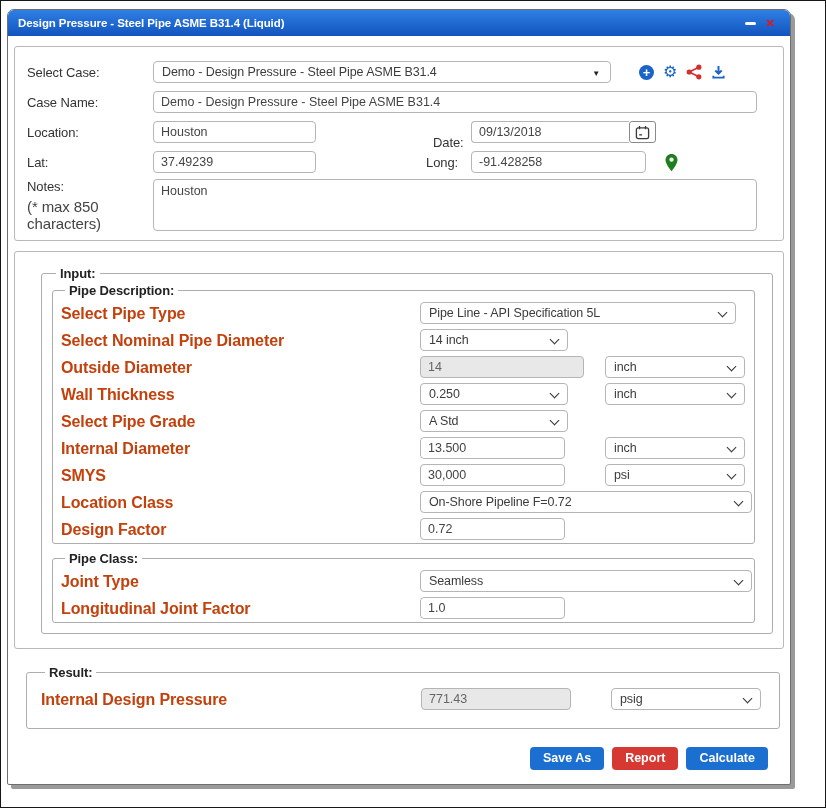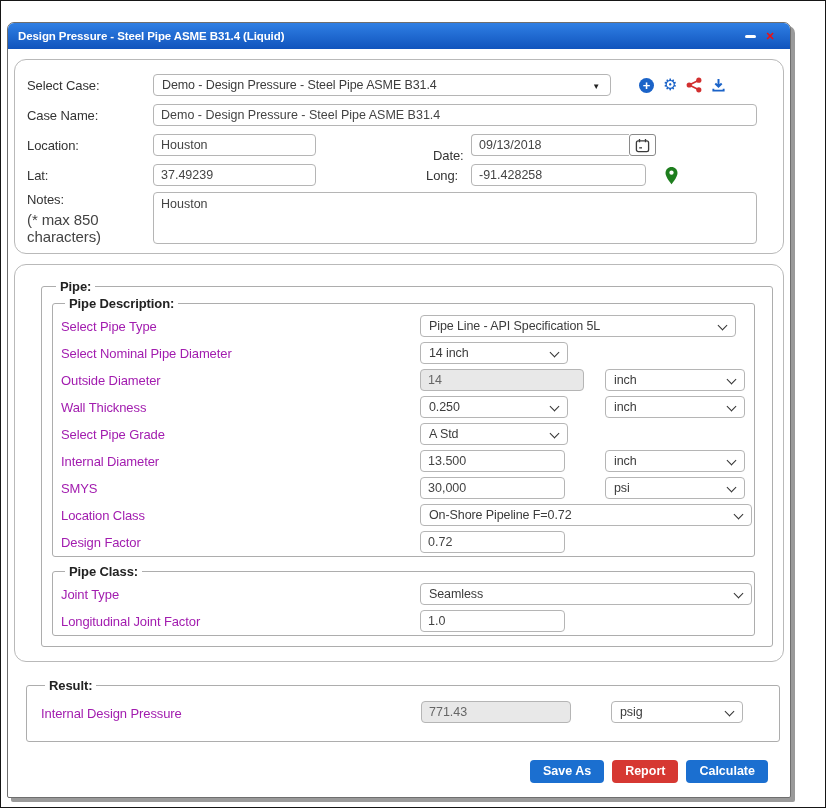--- a/index.html
+++ b/index.html
@@ -2,35 +2,35 @@
 <html><head>
 <meta charset="utf-8">
 <style>
   html,body{margin:0;padding:0;}
   body{
     width:826px;height:808px;position:relative;background:#fff;overflow:hidden;
     font-family:"Liberation Sans", sans-serif;letter-spacing:-0.1px;
   }
   .outer-frame{position:absolute;inset:0;border:1px solid #161616;pointer-events:none;}
   .window{
-    position:absolute;left:7px;top:22px;width:784px;height:776px;background:#fff;
+    position:absolute;left:7px;top:9px;width:784px;height:776px;background:#fff;
     border:1px solid #6e6e6e;border-radius:7px 7px 2px 2px;
     box-shadow:4px 4px 0 #9a9a9a;box-sizing:border-box;
   }
   
   .titlebar{
     height:26px;background:linear-gradient(#2f7fe4,#1154bd);
     border-radius:6px 6px 0 0;display:flex;align-items:center;padding:0 10px;box-sizing:border-box;
   }
   .title{color:#fff;font-weight:700;font-size:11.5px;flex:1;}
   .win-btn{display:flex;align-items:center;justify-content:center;width:20px;height:18px;cursor:default;}
   .min-dash{width:11px;height:3px;background:#fff;border-radius:2px;}
   .close-x{color:#ee1111;font-weight:700;font-size:11px;line-height:1;}
   
-  .panel{border:1px solid #b9b9b9;border-radius:12px;margin:10px 6px 0 6px;box-sizing:border-box;}
+  .panel{border:1px solid #b9b9b9;border-radius:3px;margin:10px 6px 0 6px;box-sizing:border-box;}
   .panel1{padding:10px 12px 8px 12px;}
   .row{display:flex;align-items:center;height:30px;}
   .row.notes-row{align-items:flex-start;height:auto;margin-top:2px;}
   .lbl{width:126px;font-size:13px;color:#333;flex:none;}
   .lbl2{font-size:13px;color:#333;flex:none;}
   .hint{font-size:15px;color:#444;margin-top:4px;}
   
   .inp{
     height:22px;border:1px solid #b5b5b5;border-radius:4px;padding:0 7px;font-size:12.5px;
     color:#444;font-family:"Liberation Sans", sans-serif;box-sizing:border-box;background:#fff;outline:none;
@@ -76,21 +76,21 @@
   .icon-gear{font-family:"DejaVu Sans", sans-serif;font-size:16px;color:#1b63c8;line-height:1;}
   .pin-wrap{margin-left:18px;display:flex;align-items:center;}
   
   fieldset{border:1px solid #adadad;border-radius:3px;padding:2px 8px 0 8px;margin:0;}
   legend{font-size:13px;font-weight:700;color:#222;padding:0 4px;margin-left:4px;}
   .fs-input{margin:10px 10px 2px 26px;padding:2px 10px 10px 10px;}
   .panel2{padding:4px 0 12px 0;}
   .fs-pd{margin-right:7px;}
   .fs-pc{margin-top:7px;margin-right:7px;}
   .pd-row{position:relative;height:27px;display:flex;align-items:center;}
-  .flabel{font-size:13px;color:#a21caf;}
+  .flabel{font-size:16px;color:#c2410c;font-weight:bold;}
   .ctrl{position:absolute;left:359px;top:2px;}
   .unit{position:absolute;left:544px;top:2px;}
   
   .fs-result{margin:16px 10px 0 18px;padding:4px 10px 12px 14px;}
   .res-row{position:relative;height:32px;display:flex;align-items:center;}
   .ctrl-r{position:absolute;left:380px;top:4px;}
   .unit-r{position:absolute;left:570px;top:4px;}
   
   .footer{display:flex;justify-content:flex-end;gap:8px;padding:18px 22px 0 0;}
   .btn{
@@ -183,21 +183,21 @@
       <span class="lbl">
         <span style="display:block;">Notes:</span>
         <span class="hint" style="display:block;">(* max 850 characters)</span>
       </span>
       <textarea class="inp w-notes" style="">Houston</textarea>
     </div>
   </div>
 
   <div class="panel panel2">
     <fieldset class="fs-input">
-      <legend>Pipe:</legend>
+      <legend>Input:</legend>
 
       <fieldset class="fs-pd">
         <legend>Pipe Description:</legend>
 
         <div class="pd-row">
           <span class="flabel">Select Pipe Type</span>
           <div class="sel sel-xl ctrl">
             <span>Pipe Line - API Specification 5L</span>
             <span class="chev"></span>
           </div>
@@ -290,21 +290,21 @@
       </fieldset>
 
     </fieldset>
   </div>
 
   <fieldset class="fs-result">
     <legend>Result:</legend>
     <div class="res-row">
       <span class="flabel">Internal Design Pressure</span>
       <input class="inp ro ctrl-r" style="width: 150px;" disabled="" value="771.43">
-      <div class="sel unit-r" style="width:132px;text-align:right;">
+      <div class="sel unit-r" style="width:150px;text-align:right;">
         <span>psig</span>
         <span class="chev"></span>
       </div>
     </div>
   </fieldset>
 
   <div class="footer">
     <button class="btn btn-blue">Save As</button>
     <button class="btn btn-red">Report</button>
     <button class="btn btn-blue">Calculate</button>

